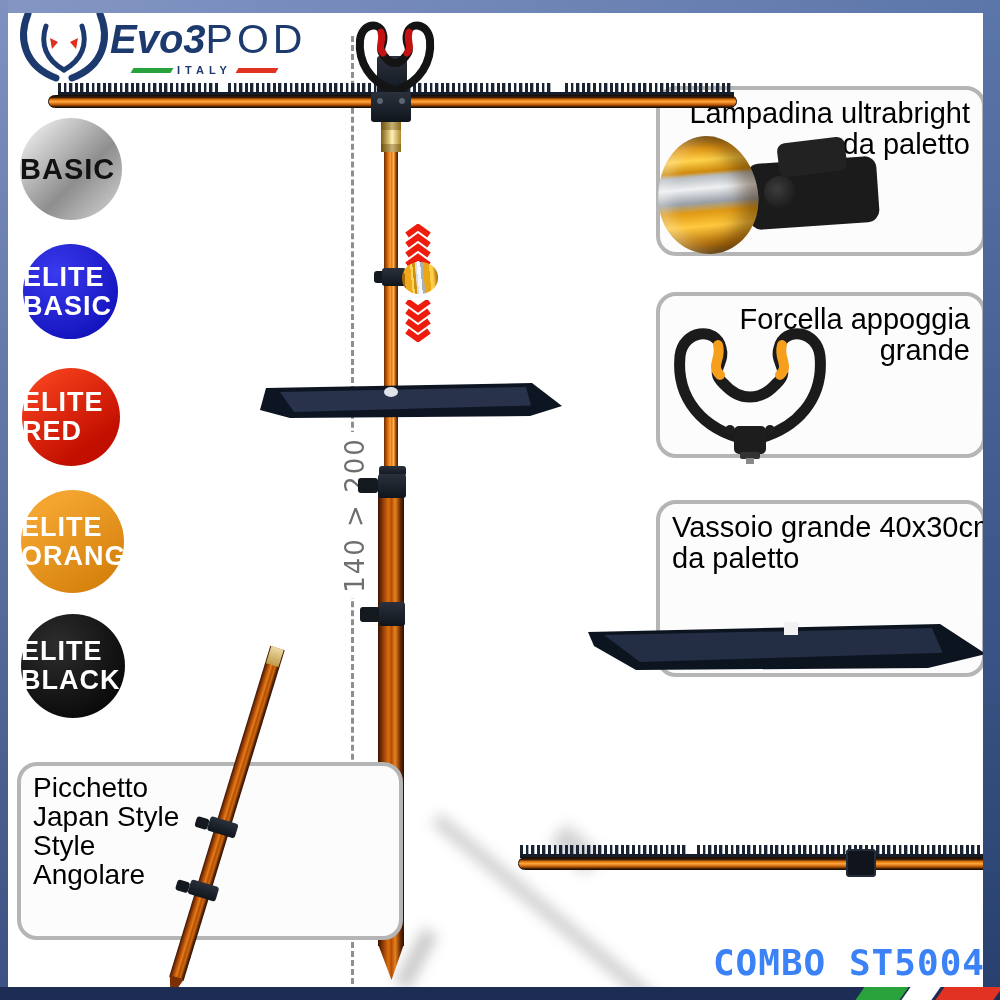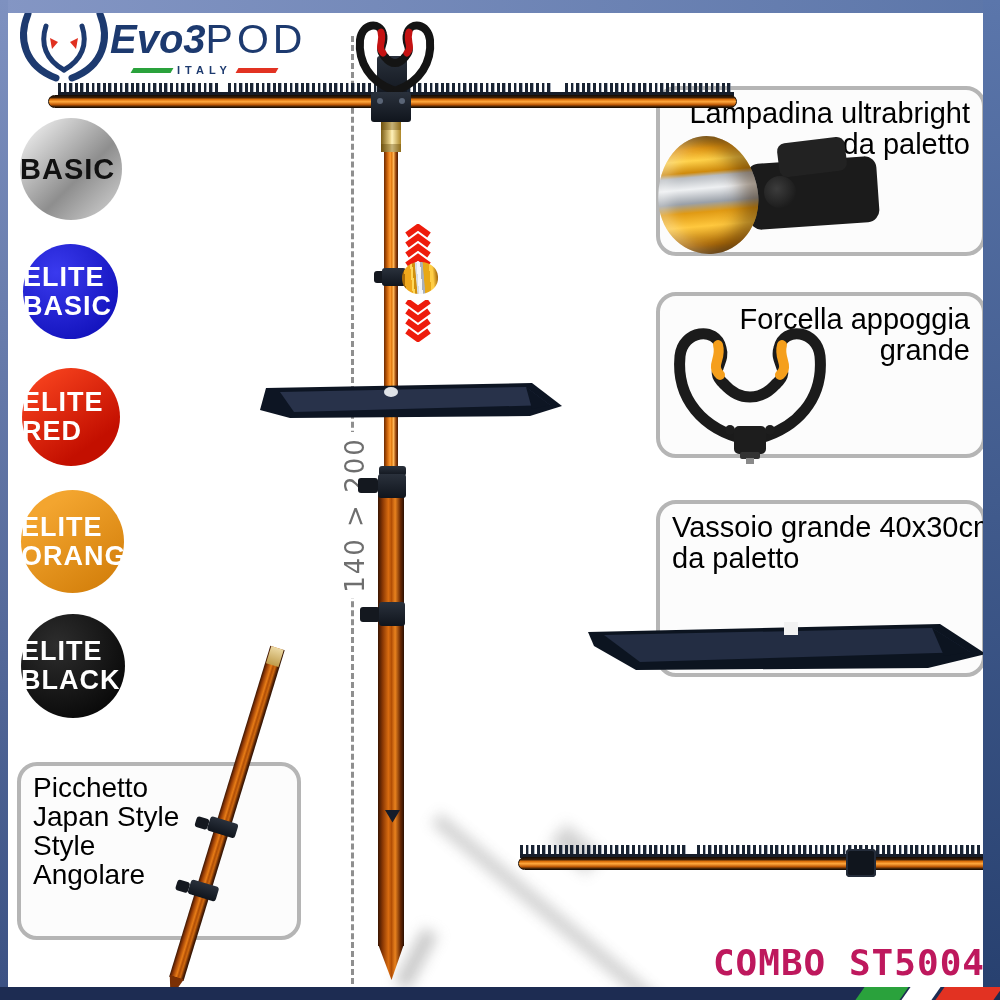--- a/index.html
+++ b/index.html
@@ -82,28 +82,28 @@
   
   .picchetto{position:absolute;left:270px;top:648px;width:15px;height:346px;
      transform:rotate(17deg);transform-origin:50% 0;z-index:6;
      background:linear-gradient(90deg,#3c1502,#9a3e06 20%,#e87c16 45%,#b04e06 58%,#d06a10 72%,#5a2404 88%,#2a1002);}
   .picchetto .gold-tip{position:absolute;left:1px;top:0;width:13px;height:18px;
      background:linear-gradient(180deg,#ecd9a4,#bf9b4a);}
   .picchetto .p-spike{position:absolute;left:0;bottom:-20px;width:15px;height:22px;
      background:#7a3004;clip-path:polygon(0 0,100% 0,50% 100%);}
 
   
-  .pbox{position:absolute;left:17px;top:762px;width:284px;height:178px;background:#fcfcfc;
+  .pbox{position:absolute;left:17px;top:762px;width:386px;height:178px;background:#fcfcfc;
         border:4px solid #b5b5b5;border-radius:20px;box-sizing:border-box;z-index:5;}
   .pbox-text{padding:7px 0 0 12px;font-size:28px;line-height:1.04;color:#000;}
   .pbox-text span{display:block;white-space:nowrap;}
 
   
   .product-code{position:absolute;right:15px;top:942px;font-family:"DejaVu Sans Mono",monospace;
-      font-weight:bold;font-size:36px;letter-spacing:1px;color:#be185d;z-index:6;white-space:nowrap;}
+      font-weight:bold;font-size:36px;letter-spacing:1px;color:#3b82f6;z-index:6;white-space:nowrap;}
 
   svg{display:block;}
 </style>
 </head>
 <body>
 
 <div class="canvas">
 
   <div class="shadow" style="left:436px;top:812px;width:310px;height:13px;opacity:.45;transform:rotate(40deg);transform-origin:left center;"></div>
   <div class="shadow" style="left:552px;top:836px;width:48px;height:26px;opacity:.4;transform:rotate(40deg);"></div>

